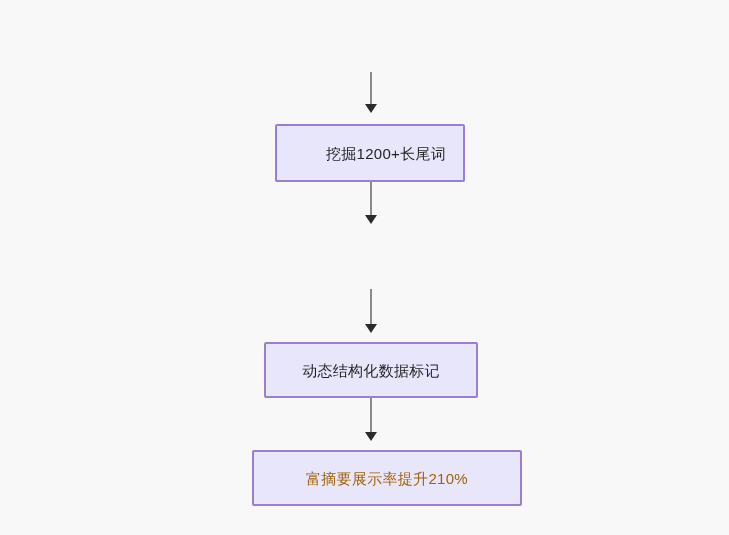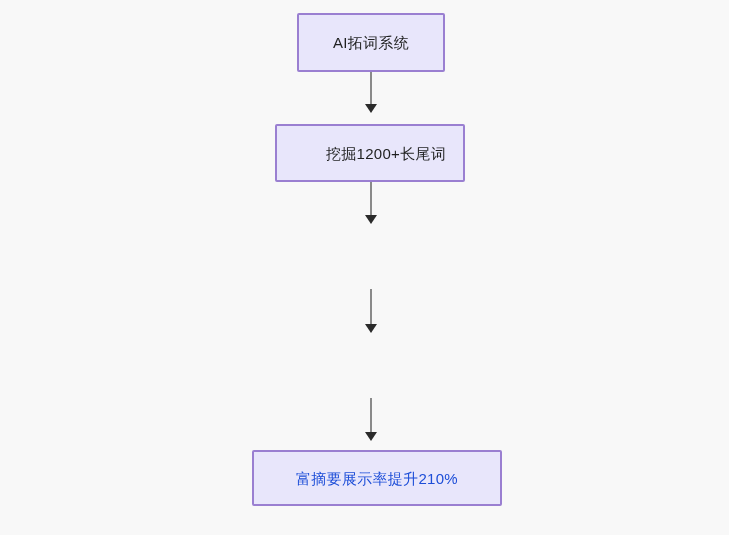--- a/index.html
+++ b/index.html
@@ -62,27 +62,27 @@
 
   <div class="connector" style="left: 370px; top: 182px; height: 34px; background: rgb(138, 138, 138);"></div>
   <div class="arrowhead" style="left: 365px; top: 215px; border-top-color: rgb(43, 43, 43);"></div>
 
   <div class="connector" style="left: 370px; top: 289px; height: 36px; background: rgb(138, 138, 138);"></div>
   <div class="arrowhead" style="left: 365px; top: 324px; border-top-color: rgb(43, 43, 43);"></div>
 
   <div class="connector" style="left: 370px; top: 398px; height: 35px; background: rgb(138, 138, 138);"></div>
   <div class="arrowhead" style="left: 365px; top: 432px; border-top-color: rgb(43, 43, 43);"></div>
 
-  <div class="node" style="left: 297px; top: 13px; width: 148px; height: 59px; background: rgb(232, 230, 251); border-color: rgb(154, 127, 209); color: rgb(31, 32, 32);">
-    <span class="node-label">AI拓词系统</span>
-  </div>
 
   <div class="node" style="left: 275px; top: 124px; width: 190px; height: 58px; background: rgb(232, 230, 251); border-color: rgb(154, 127, 209); color: rgb(31, 32, 32); padding-left: 32px;">
     <span class="node-label">挖掘1200+长尾词</span>
   </div>
 
 
+  <div class="node" style="left: 264px; top: 342px; width: 214px; height: 56px; background: rgb(232, 230, 251); border-color: rgb(154, 127, 209); color: rgb(31, 32, 32);">
+    <span class="node-label">动态结构化数据标记</span>
+  </div>
 
-  <div class="node" style="left: 252px; top: 450px; width: 250px; height: 56px; background: rgb(232, 230, 251); border-color: rgb(154, 127, 209); color: #1d4ed8;">
+  <div class="node" style="left: 252px; top: 450px; width: 270px; height: 56px; background: rgb(232, 230, 251); border-color: rgb(154, 127, 209); color: #a16207;">
     <span class="node-label">富摘要展示率提升210%</span>
   </div>
 
 </div>
 
 </body></html>

